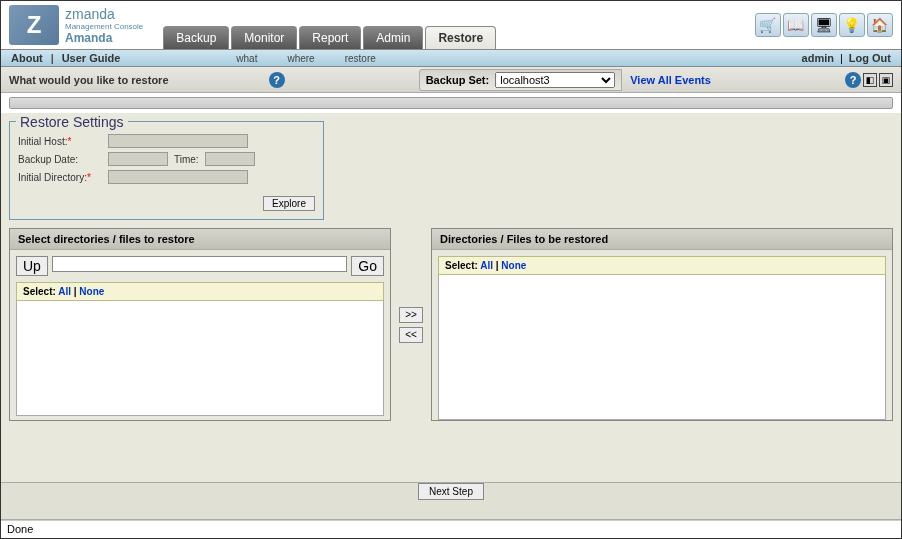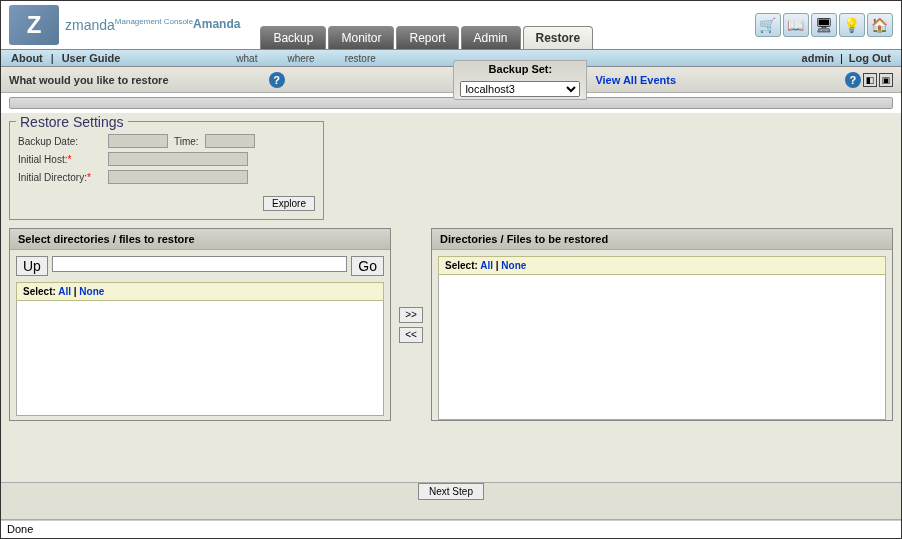--- a/index.html
+++ b/index.html
@@ -3,21 +3,21 @@
 <meta charset="utf-8">
 <style>
 * { box-sizing: border-box; margin: 0; padding: 0; }
 body { font-family: Arial, sans-serif; font-size: 11px; background: #fff; }
 .container { width: 902px; height: 539px; border: 1px solid #333; position: relative; }
 
 .header { height: 48px; background: #fff; display: flex; align-items: center; padding: 0 8px; }
 .logo-area { display: flex; align-items: center; gap: 6px; }
 .logo-box { width: 50px; height: 40px; background: linear-gradient(135deg, #7a99b8, #5a7a9a); border-radius: 3px; position: relative; }
 .logo-box::before { content: "Z"; position: absolute; top: 50%; left: 50%; transform: translate(-50%, -50%); color: #fff; font-size: 24px; font-weight: bold; }
-.logo-text { display: flex; flex-direction: row; }
+.logo-text { display: flex; flex-direction: column; }
 .brand { color: #5a8aa8; font-size: 14px; }
 .subbrand { color: #5a8aa8; font-size: 8px; }
 .brandbig { color: #5a8aa8; font-size: 12px; font-weight: bold; }
 
 .tabs { display: flex; gap: 2px; margin-left: 20px; align-self: flex-end; }
 .tab { padding: 4px 12px; border-radius: 4px 4px 0 0; font-size: 12px; cursor: pointer; border: 1px solid #888; border-bottom: none; }
 .tab.inactive { background: linear-gradient(#888, #555); color: #fff; }
 .tab.active { background: linear-gradient(#f5f5f0, #e5e5dd); color: #333; font-weight: bold; }
 
 .header-icons { margin-left: auto; display: flex; gap: 2px; }
@@ -25,21 +25,21 @@
 
 .subbar { height: 18px; background: linear-gradient(#d0e5f0, #a8cde0); border-top: 1px solid #888; border-bottom: 1px solid #888; display: flex; align-items: center; padding: 0 10px; font-size: 11px; }
 .subbar .left { display: flex; gap: 8px; }
 .subbar .sublinks { margin-left: 116px; display: flex; gap: 30px; color: #444; font-size: 10px; }
 .subbar .right { margin-left: auto; display: flex; gap: 6px; }
 .subbar a { color: #333; text-decoration: none; font-weight: bold; }
 
 .titlebar { height: 26px; background: linear-gradient(#e8e8e0, #d5d5cd); border-bottom: 1px solid #aaa; display: flex; align-items: center; padding: 0 8px; font-size: 11px; }
 .titlebar .title { font-weight: bold; color: #333; }
 .help-icon { width: 16px; height: 16px; background: #2a6eaa; color: #fff; border-radius: 50%; display: inline-flex; align-items: center; justify-content: center; font-size: 11px; font-weight: bold; margin-left: 100px; cursor: pointer; }
-.backup-set-area { margin-left: auto; display: flex; align-items: center; gap: 6px; background: linear-gradient(#d5d5cd, #e8e8e0); border: 1px solid #aaa; border-radius: 3px 0 0 3px; padding: 2px 6px; flex-direction: column; }
+.backup-set-area { margin-left: auto; display: flex; align-items: center; gap: 6px; background: linear-gradient(#d5d5cd, #e8e8e0); border: 1px solid #aaa; border-radius: 3px 0 0 3px; padding: 2px 6px; }
 .backup-set-area select { font-size: 11px; width: 120px; }
 .view-events { color: #0033cc; font-weight: bold; margin-left: 8px; text-decoration: none; }
 .titlebar .right-icons { display: flex; gap: 2px; margin-left: auto; align-items: center; }
 .small-icon { width: 14px; height: 14px; border: 1px solid #444; background: #ddd; font-size: 9px; display: inline-flex; align-items: center; justify-content: center; cursor: pointer; }
 .help-icon2 { width: 16px; height: 16px; background: #2a6eaa; color: #fff; border-radius: 50%; display: inline-flex; align-items: center; justify-content: center; font-size: 11px; font-weight: bold; cursor: pointer; }
 
 .progress-bar { height: 12px; margin: 4px 8px; background: linear-gradient(#ddd, #ccc); border: 1px solid #999; border-radius: 2px; }
 
 .content { background: #e8e8dd; padding: 8px; height: 380px; }
 
@@ -135,28 +135,28 @@
       <span class="small-icon">▣</span>
     </div>
   </div>
 
   <div class="progress-bar"></div>
 
   <div class="content">
     <div class="fieldset">
       <div class="legend">Restore Settings</div>
       <div class="field-row">
+        <label><span>Initial Host:</span><span class="req">*</span></label>
+        <input type="text" style="width: 140px;" value="">
+      </div>
+      <div class="field-row">
         <label>Backup Date:</label>
         <input type="text" style="width: 60px;" value="">
         <label style="width:auto;margin:0 6px">Time:</label>
         <input type="text" style="width: 50px;" value="">
-      </div>
-      <div class="field-row">
-        <label><span>Initial Host:</span><span class="req">*</span></label>
-        <input type="text" style="width: 140px;" value="">
       </div>
       <div class="field-row">
         <label><span>Initial Directory:</span><span class="req">*</span></label>
         <input type="text" style="width: 140px;" value="">
       </div>
       <button class="explore-btn">Explore</button>
       <div style="clear:both"></div>
     </div>
 
     <div class="panels">

